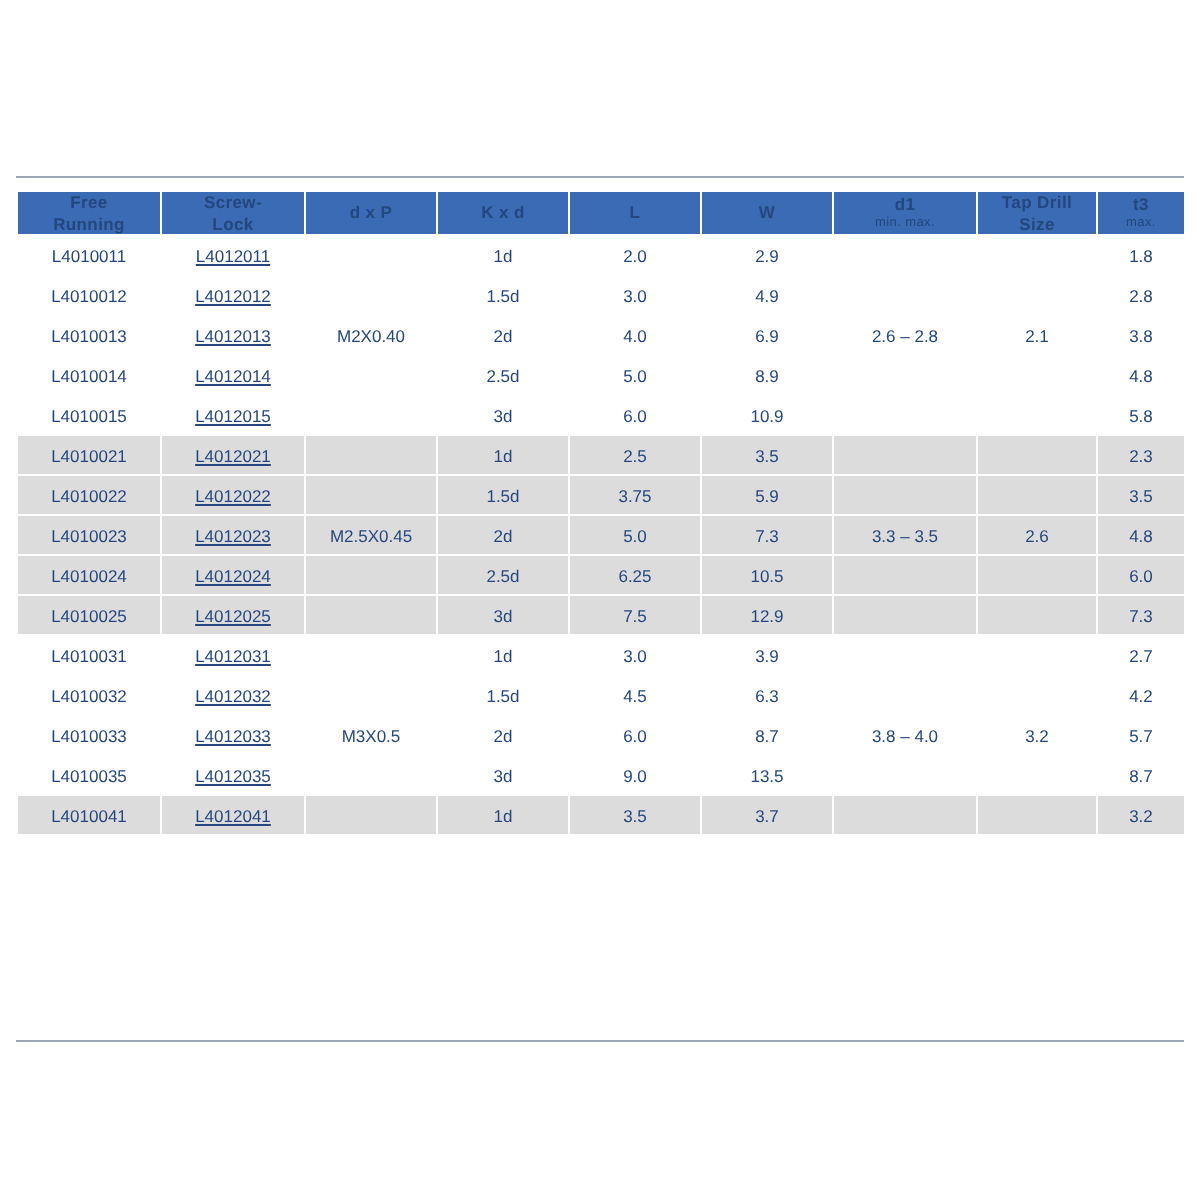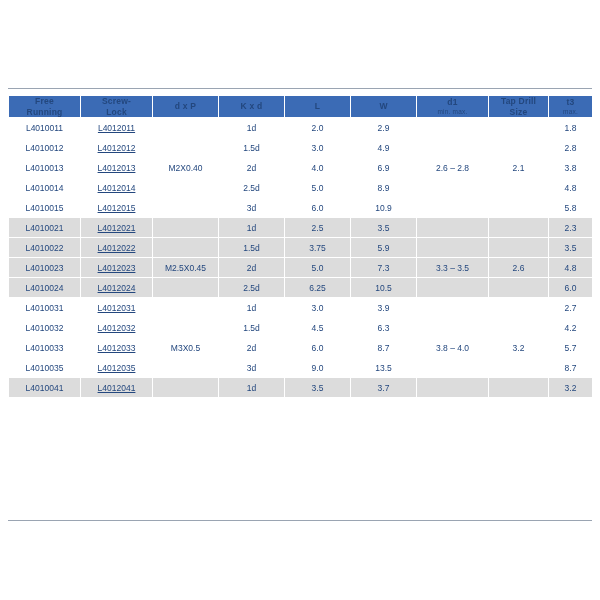--- a/index.html
+++ b/index.html
@@ -232,20 +232,31 @@
           <td class="c-free">L4010024</td>
           <td class="c-lock">L4012024</td>
           <td></td>
           <td>2.5d</td>
           <td>6.25</td>
           <td>10.5</td>
           <td></td>
           <td></td>
           <td>6.0</td>
         </tr>
+        <tr class="band-gray">
+          <td class="c-free">L4010025</td>
+          <td class="c-lock">L4012025</td>
+          <td></td>
+          <td>3d</td>
+          <td>7.5</td>
+          <td>12.9</td>
+          <td></td>
+          <td></td>
+          <td>7.3</td>
+        </tr>
         <tr class="band-light">
           <td class="c-free">L4010031</td>
           <td class="c-lock">L4012031</td>
           <td></td>
           <td>1d</td>
           <td>3.0</td>
           <td>3.9</td>
           <td></td>
           <td></td>
           <td>2.7</td>

